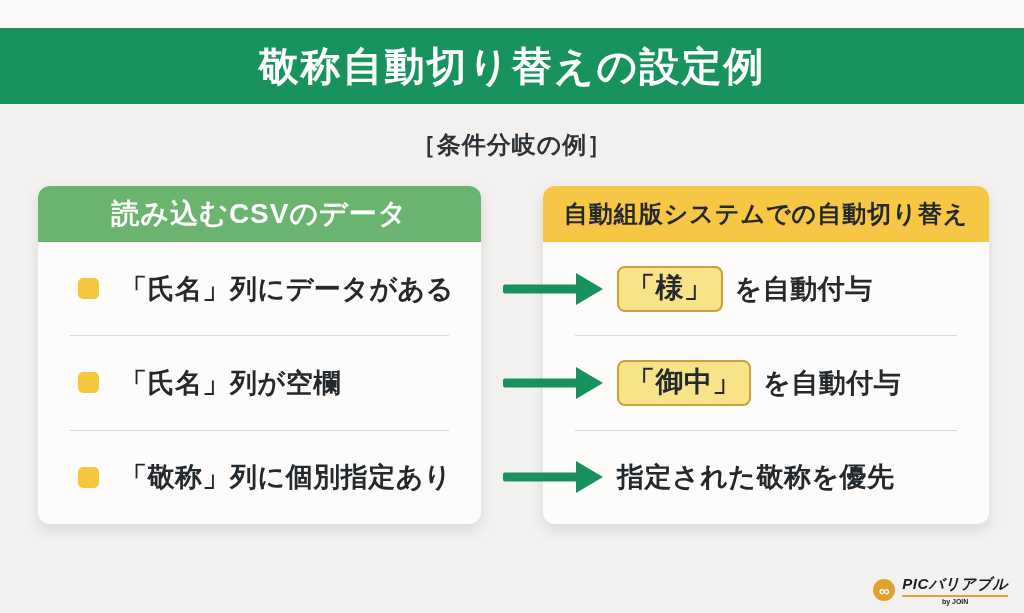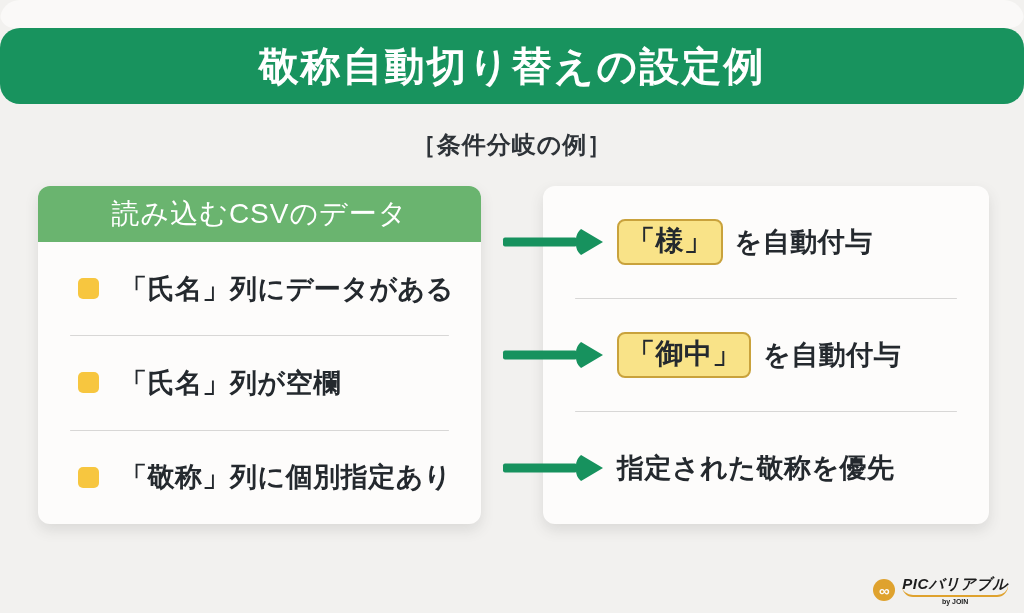--- a/index.html
+++ b/index.html
@@ -1,15 +1,15 @@
 <!DOCTYPE html>
 <html><head>
 <meta charset="utf-8">
 <style>
-  * { margin:0; padding:0; box-sizing:border-box;border-radius:20px; }
+  * { margin:0; padding:0; box-sizing:border-box; }
   html,body { width:1024px; height:613px; }
   body {
     font-family:"Liberation Sans","DejaVu Sans",sans-serif;
     background:#f2f1ef;
     position:relative;
     overflow:hidden;
   }
   .canvas { position:absolute; inset:0; width:1024px; height:613px; }
 
   .top-strip {
@@ -37,21 +37,21 @@
     box-shadow:0 6px 14px rgba(60,60,60,0.13);
     display:flex; flex-direction:column;
   }
   .card-left  { left:38px;  width:443px; }
   .card-right { left:543px; width:446px; }
 
   .card-header {
     height:56px; flex:0 0 56px;
     border-radius:12px 12px 0 0;
     display:flex; align-items:center; justify-content:center;
-    font-weight:400; letter-spacing:1px;
+    font-weight:700; letter-spacing:1px;
   }
   .card-header.green  { background:#6ab46f; color:#ffffff; font-size:28px; }
   .card-header.yellow { background:#f6c645; color:#24282c; font-size:24px; }
 
   .card-body { flex:1; display:flex; flex-direction:column; }
   .row {
     flex:1; display:flex; align-items:center; position:relative;
     font-size:27px; font-weight:800; color:#24292e; letter-spacing:0.5px;
   }
   .card-left  .row { padding-left:40px; }
@@ -129,20 +129,21 @@
       </div>
       <div class="divider"></div>
       <div class="row">
         <span class="bullet"></span>
         <span>「敬称」列に個別指定あり</span>
       </div>
     </div>
   </section>
 
   <section class="card card-right">
+    <div class="card-header yellow">自動組版システムでの自動切り替え</div>
     <div class="card-body">
       <div class="row">
         <span class="arrow">
             <span class="shaft"></span>
             <span class="head"></span>
           </span>
         <span class="highlight">「様」</span>
         <span>を自動付与</span>
       </div>
       <div class="divider"></div>

